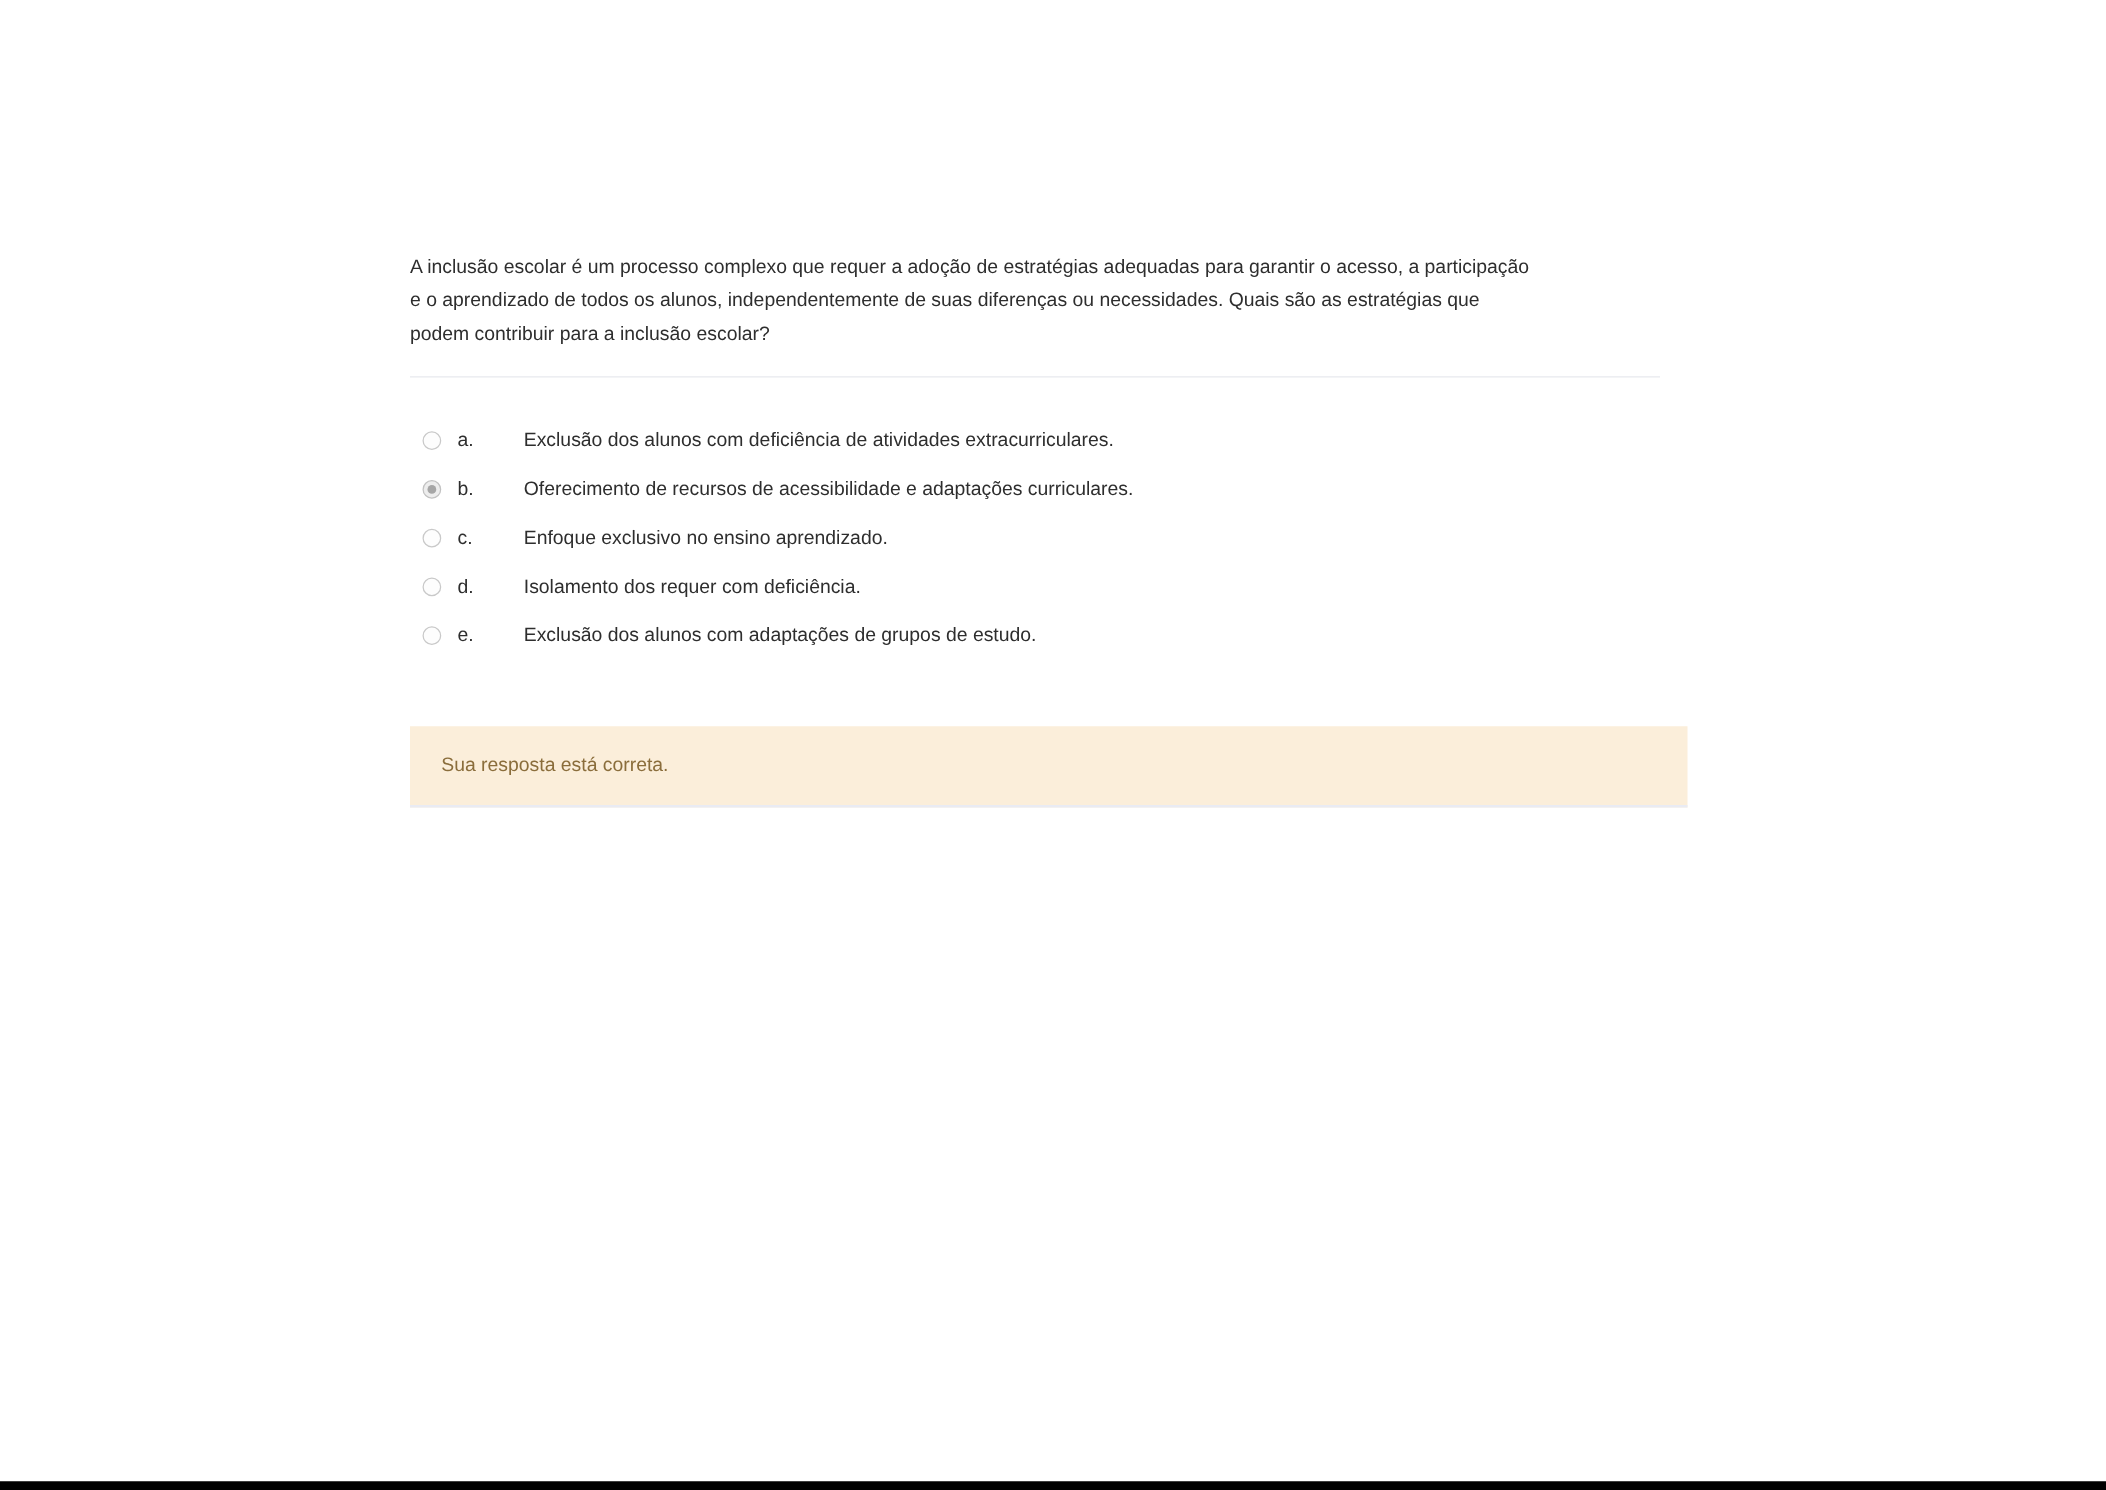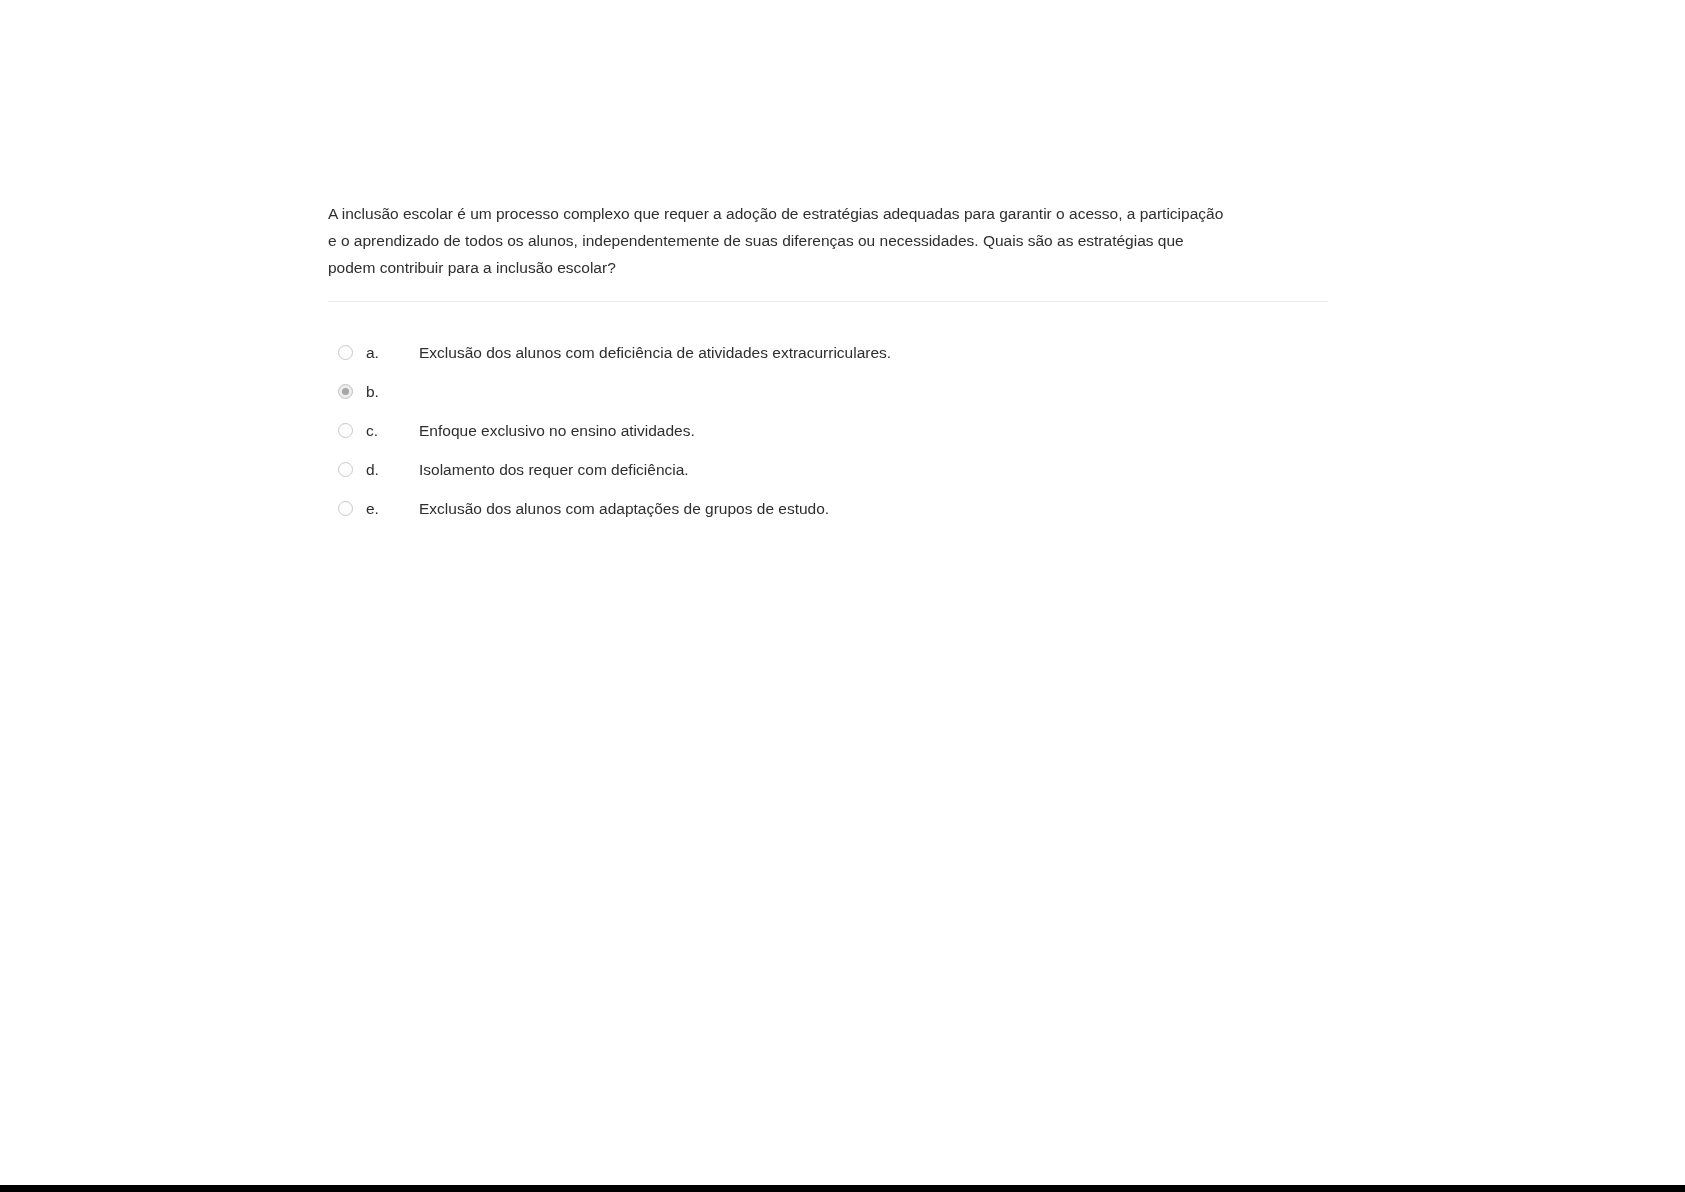--- a/index.html
+++ b/index.html
@@ -115,39 +115,43 @@
 
       <div class="option-row">
         <span class="radio"></span>
         <span class="option-letter">a.</span>
         <span class="option-text">Exclusão dos alunos com deficiência de atividades extracurriculares.</span>
       </div>
 
       <div class="option-row">
         <span class="radio checked"></span>
         <span class="option-letter">b.</span>
+        <span class="option-text">Oferecimento de recursos de acessibilidade e adaptações curriculares.</span>
       </div>
 
       <div class="option-row">
         <span class="radio"></span>
         <span class="option-letter">c.</span>
-        <span class="option-text">Enfoque exclusivo no ensino atividades.</span>
+        <span class="option-text">Enfoque exclusivo no ensino aprendizado.</span>
       </div>
 
       <div class="option-row">
         <span class="radio"></span>
         <span class="option-letter">d.</span>
         <span class="option-text">Isolamento dos requer com deficiência.</span>
       </div>
 
       <div class="option-row">
         <span class="radio"></span>
         <span class="option-letter">e.</span>
         <span class="option-text">Exclusão dos alunos com adaptações de grupos de estudo.</span>
       </div>
 
     </div>
 
+    <div class="feedback">
+      <span class="feedback-text">Sua resposta está correta.</span>
+    </div>
 
   </div>
 
   <div class="bottom-bar"></div>
 </div>
 
 </body></html>

